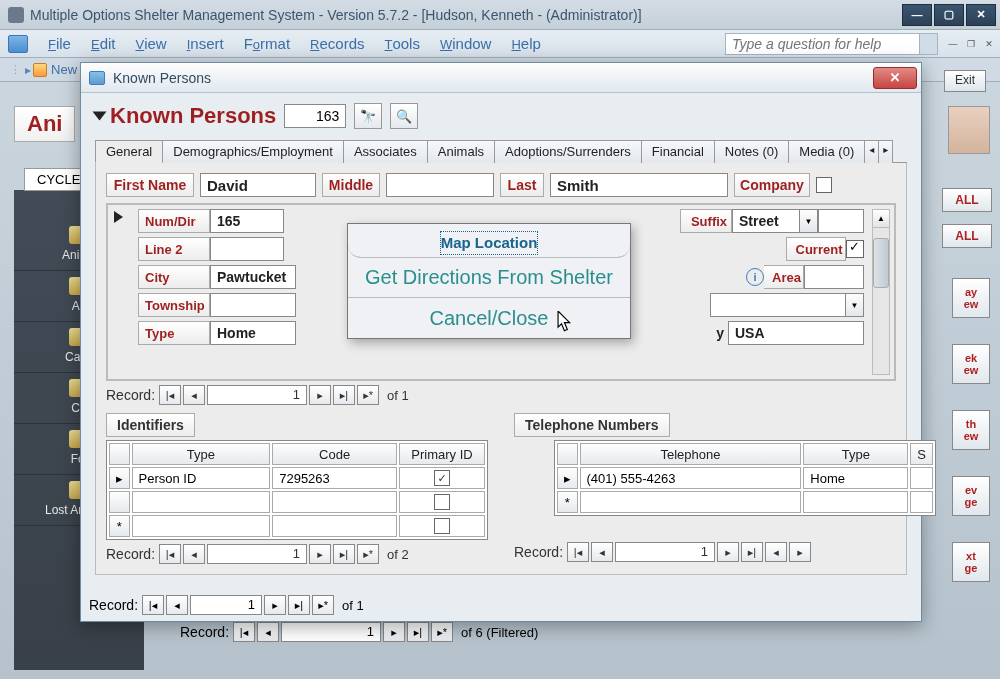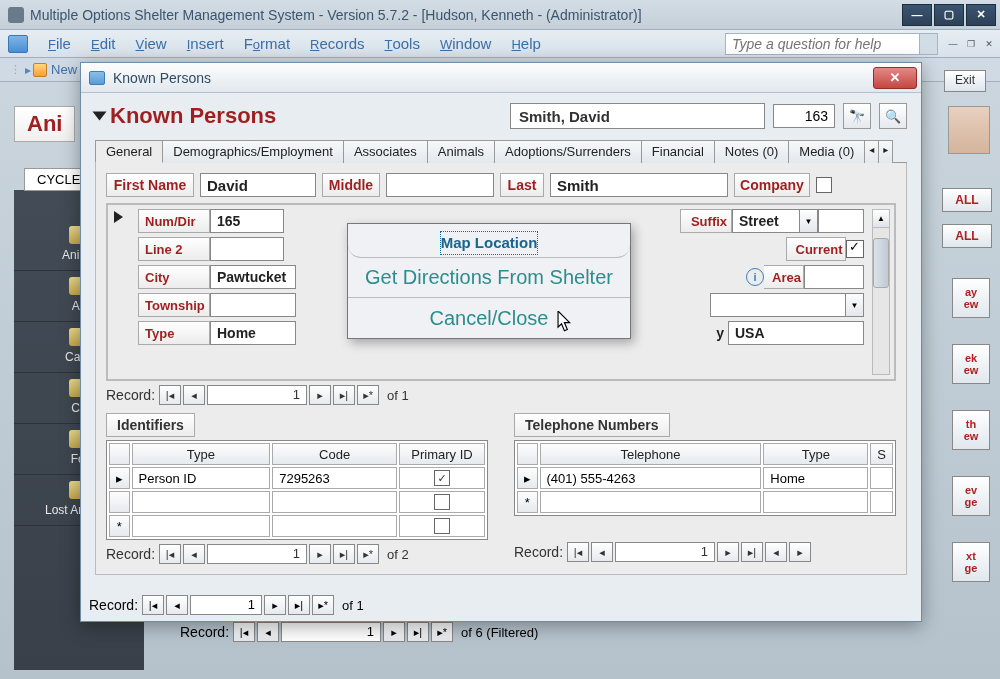--- a/index.html
+++ b/index.html
@@ -208,21 +208,20 @@
     <div class="icon"></div>
     <div class="txt">Known Persons</div>
     <div class="kp-close">✕</div>
   </div>
 
   <div class="kp-body">
 
     <div class="kp-header">
       <div class="arrow"></div>
       <div class="h-title">Known Persons</div>
-      <input class="name-box" value="Smith, David" style="">
       <input class="id-box" value="163" style="">
       <div class="ico-btn">
           <span>🔭</span>
         </div>
       <div class="ico-btn">
           <span>🔍</span>
         </div>
     </div>
 
     <div class="kp-tabs">
@@ -356,21 +355,21 @@
             <div class="recnav-counter">1</div>
             <div class="recnav-btn">▸</div>
             <div class="recnav-btn">▸|</div>
             <div class="recnav-btn">▸*</div>
             <span style="margin-left:6px;">of  2</span>
           </div>
         </div>
 
         <div class="subtable">
           <div class="subtable-title">Telephone Numbers</div>
-          <table class="grid" style="width:100%;">
+          <table class="grid" style="width:100%;margin-left:40px;">
             <tbody>
                 <tr>
               <th class="rowhdr"></th>
               <th>Telephone</th>
               <th>Type</th>
               <th style="width:20px;">S</th>
             </tr>
             <tr>
               <td class="rowhdr">▸</td>
               <td>(401) 555-4263</td>

